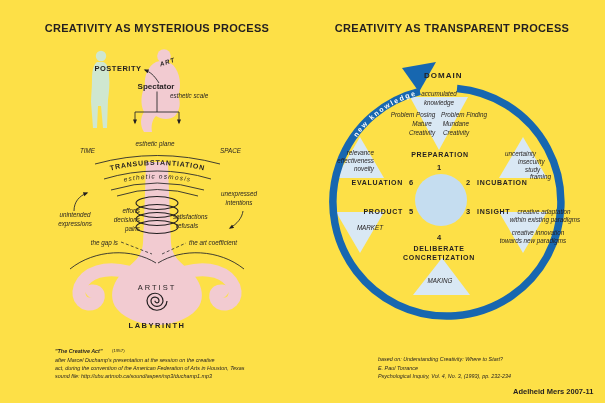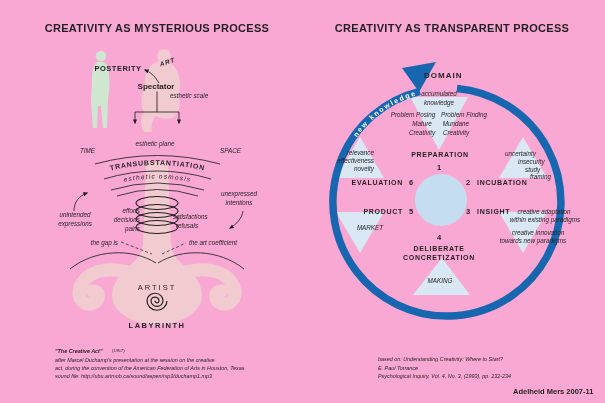--- a/index.html
+++ b/index.html
@@ -1,16 +1,16 @@
 <!DOCTYPE html>
 <html><head>
 <meta charset="utf-8">
 <style>
   html,body{margin:0;padding:0;background:#888;}
-  .canvas{position:relative;width:605px;height:403px;background:#f9a8d4;overflow:hidden;
+  .canvas{position:relative;width:605px;height:403px;background:#fde047;overflow:hidden;
           font-family:"Liberation Sans", sans-serif;}
   svg{position:absolute;top:0;display:block;}
   svg text{font-family:"Liberation Sans", sans-serif;fill:#231f20;}
   .title-l{font-size:11px;font-weight:bold;letter-spacing:.3px;}
   .title-r{font-size:11px;font-weight:bold;letter-spacing:.3px;}
   .it{font-style:italic;font-size:6.3px;}
   .it-sm{font-style:italic;font-size:5.4px;}
   .bold{font-weight:bold;}
   .stage{font-size:7px;font-weight:bold;letter-spacing:.7px;}
   .num{font-size:7.5px;font-weight:bold;}

